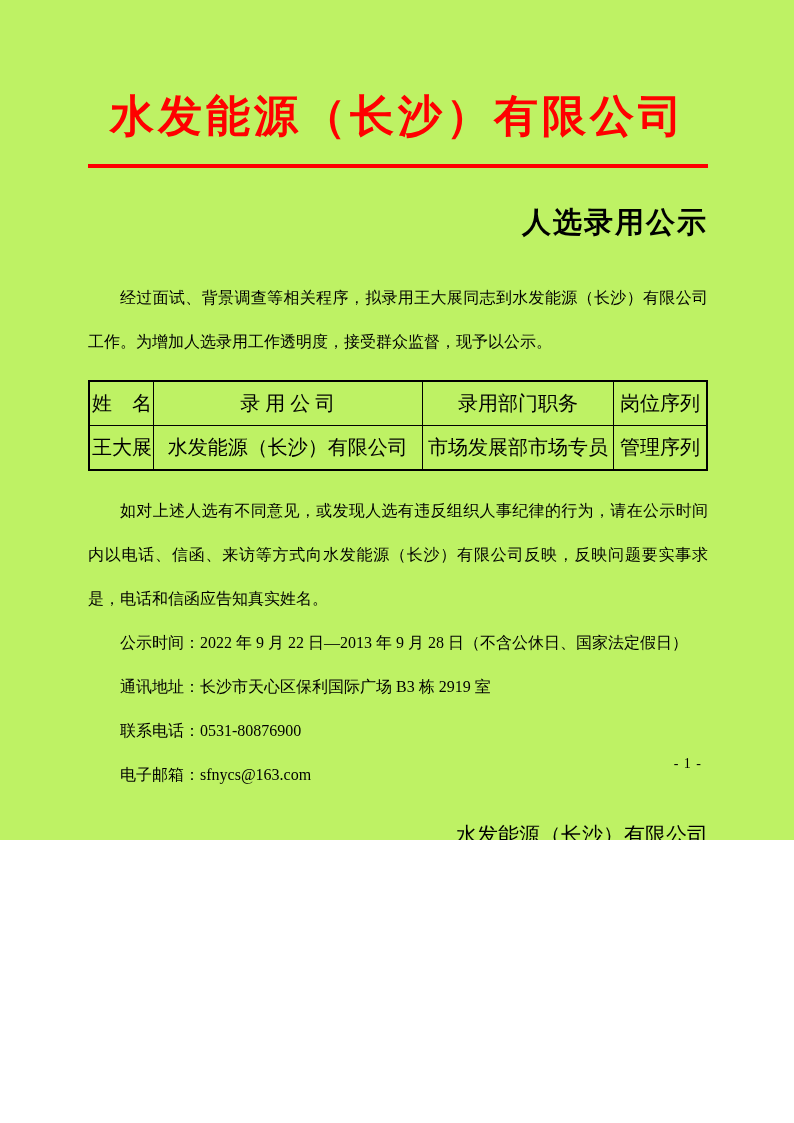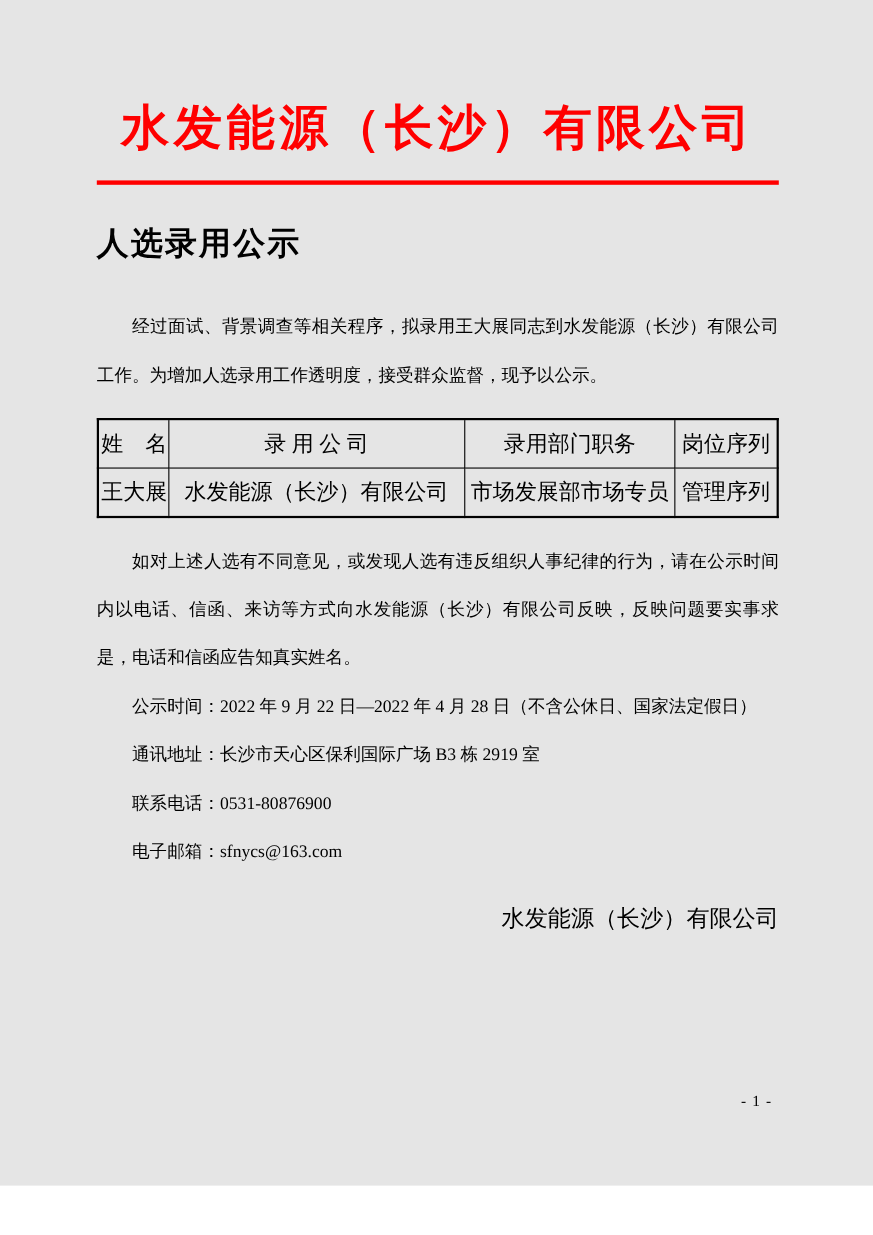--- a/index.html
+++ b/index.html
@@ -3,23 +3,23 @@
 <meta charset="utf-8">
 <style>
   html, body {
     margin: 0;
     padding: 0;
     background: #ffffff;
   }
   .page {
     position: relative;
     width: 794px;
-    height: 1078px;
+    height: 840px;
     margin: 0 auto;
-    background: #e5e5e5;
+    background: #bef264;
     box-sizing: border-box;
     padding: 90px 86px 0 88px;
     font-family: "Liberation Serif", "DejaVu Serif", serif;
     color: #000000;
     overflow: hidden;
   }
   .letterhead {
     text-align: center;
     color: #ff0000;
     font-weight: bold;
@@ -28,21 +28,21 @@
     letter-spacing: 4px;
     white-space: nowrap;
   }
   .red-rule {
     height: 4px;
     background: #ff0000;
     margin-top: 20px;
   }
   .doc-title {
     margin-top: 34px;
-    text-align: left;
+    text-align: right;
     font-size: 29px;
     line-height: 40px;
     font-weight: bold;
     letter-spacing: 2px;
   }
   .body-para {
     margin: 0;
     font-size: 16px;
     line-height: 44px;
     text-align: justify;
@@ -122,21 +122,21 @@
         <td>王大展</td>
         <td>水发能源（长沙）有限公司</td>
         <td>市场发展部市场专员</td>
         <td>管理序列</td>
       </tr>
     </tbody>
   </table>
 
   <p class="body-para para-objection">如对上述人选有不同意见，或发现人选有违反组织人事纪律的行为，请在公示时间内以电话、信函、来访等方式向水发能源（长沙）有限公司反映，反映问题要实事求是，电话和信函应告知真实姓名。</p>
 
-  <p class="body-para">公示时间：2022 年 9 月 22 日—2022 年 4 月 28 日（不含公休日、国家法定假日）</p>
+  <p class="body-para">公示时间：2022 年 9 月 22 日—2013 年 9 月 28 日（不含公休日、国家法定假日）</p>
 
   <p class="body-para">通讯地址：长沙市天心区保利国际广场 B3 栋 2919 室</p>
 
   <p class="body-para">联系电话：0531-80876900</p>
 
   <p class="body-para">电子邮箱：sfnycs@163.com</p>
 
   <div class="signature">
     <div class="signature-inner">
       <div>水发能源（长沙）有限公司</div>

